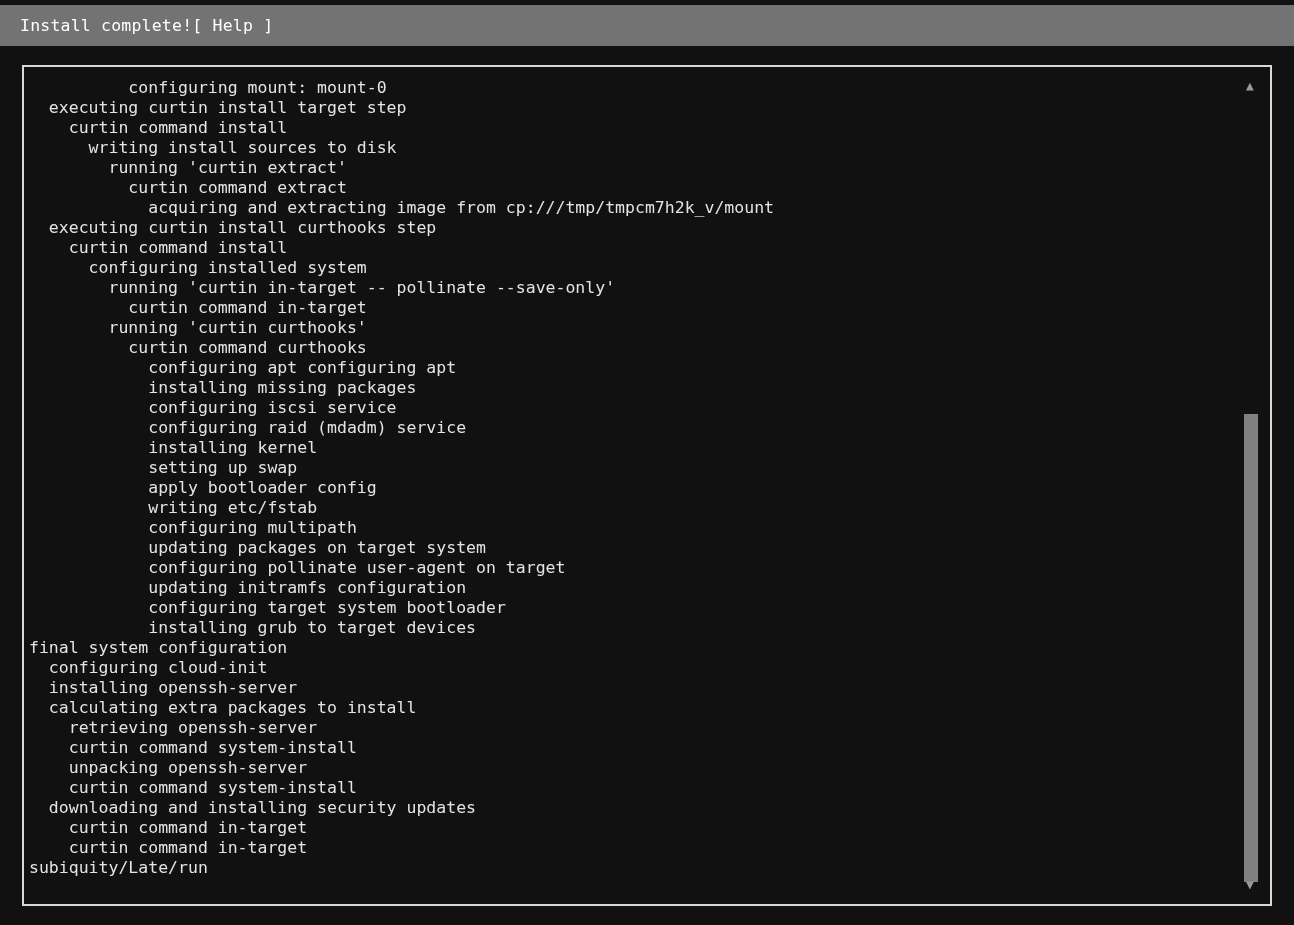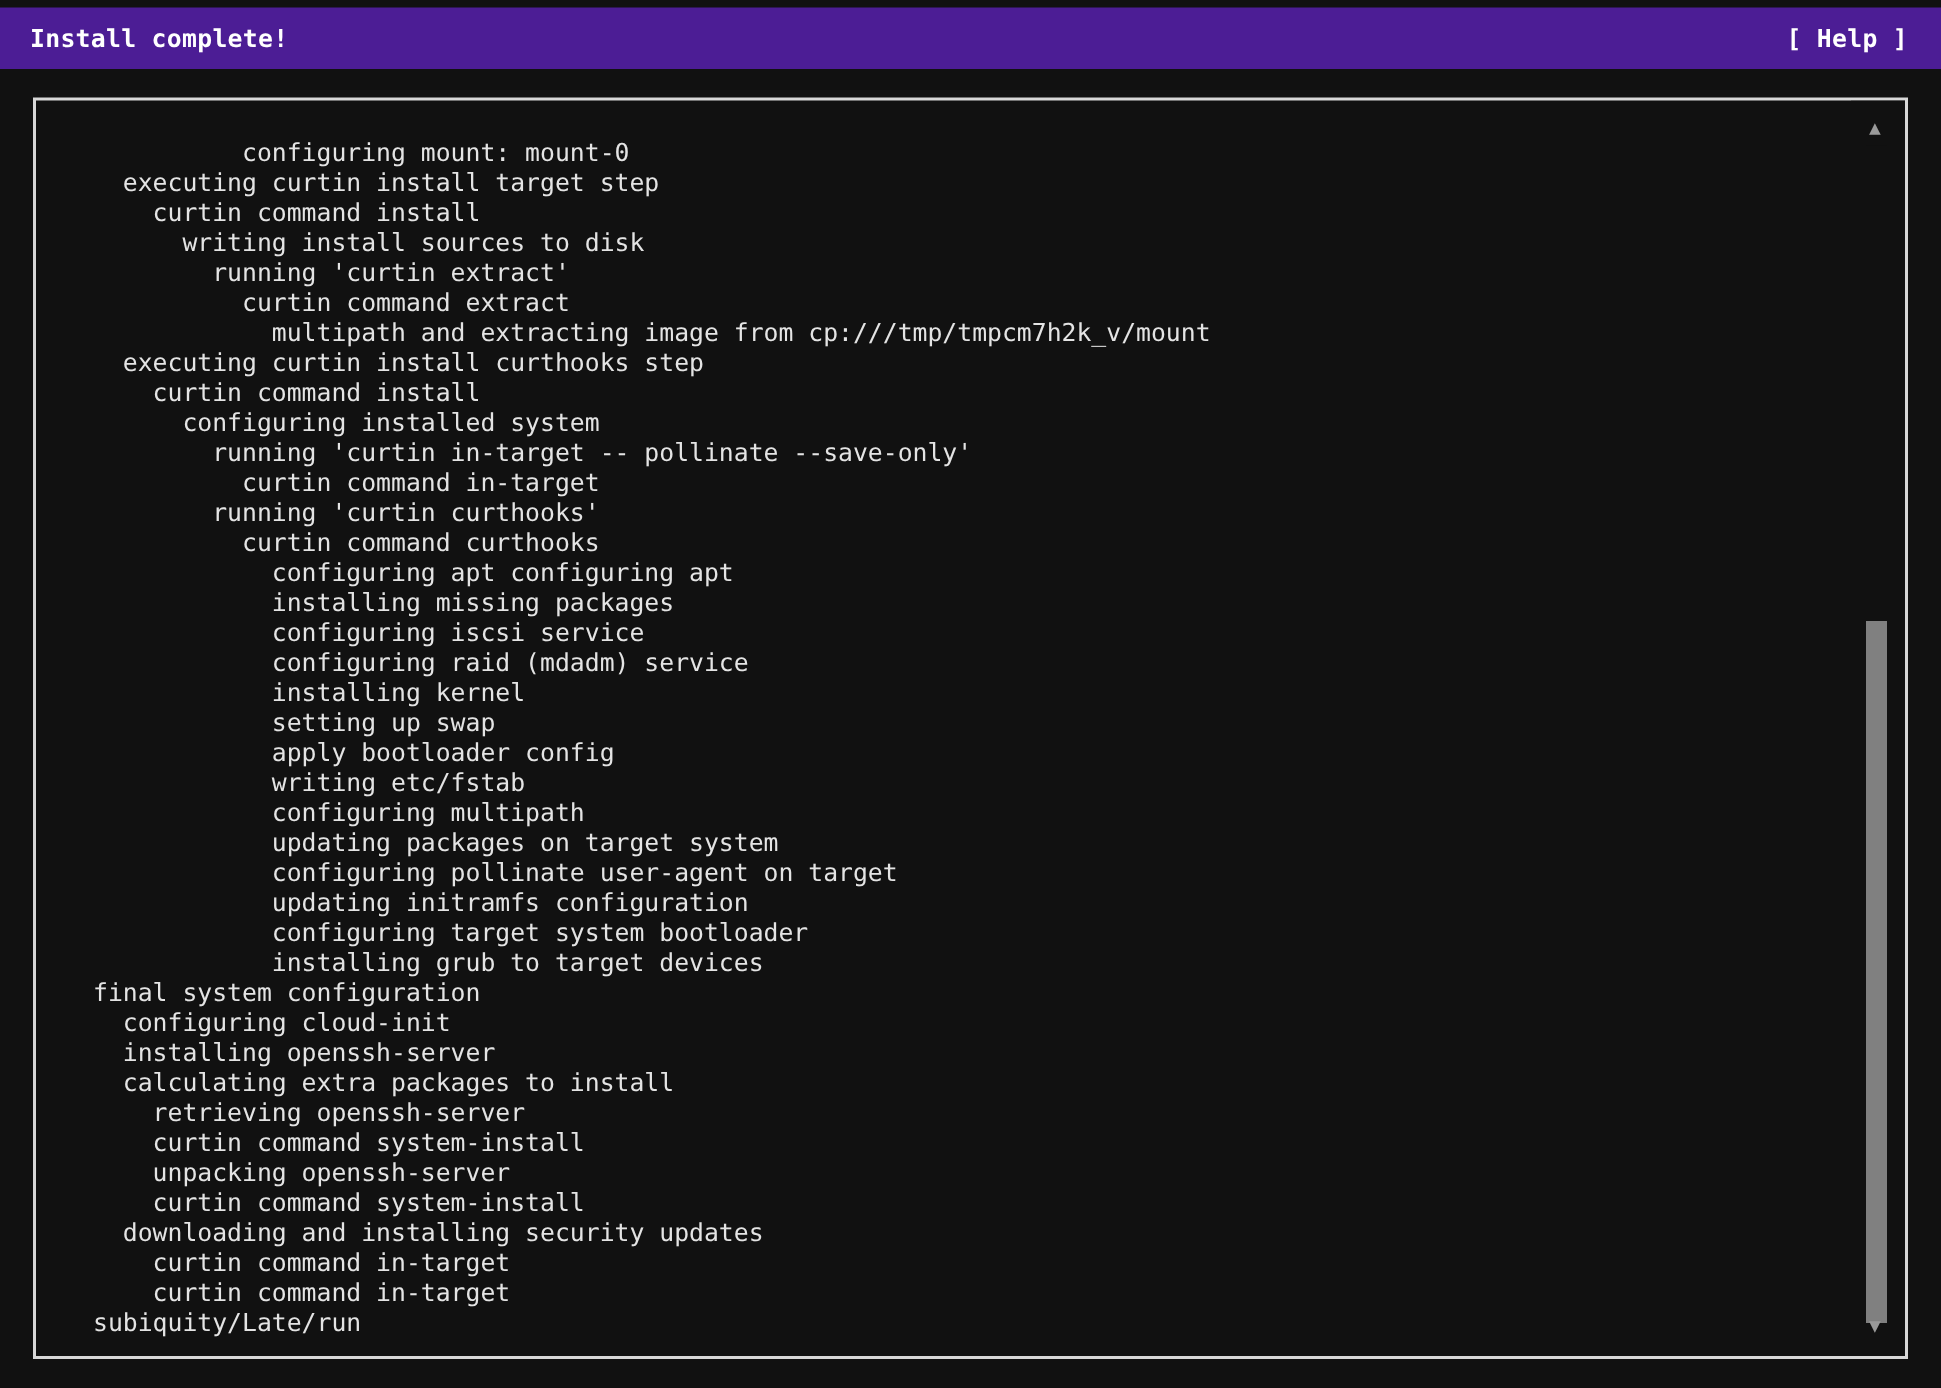--- a/index.html
+++ b/index.html
@@ -14,27 +14,26 @@
     font-family: "DejaVu Sans Mono", "Liberation Mono", monospace;
   }
 
   
   .header-bar {
     position: absolute;
     left: 0;
     top: 5px;
     width: 1294px;
     height: 41px;
-    background: #4c1d95;
+    background: #737373;
     display: flex;
     align-items: center;
-    justify-content: space-between;
+    justify-content: flex-start;
     box-sizing: border-box;
     padding: 0 22px 0 20px;
-    font-weight: bold;
   }
   .header-title {
     color: #ffffff;
     font-size: 16.5px;
     letter-spacing: 0.2px;
     white-space: pre;
   }
   .header-help {
     color: #ffffff;
     font-size: 16.5px;
@@ -61,23 +60,22 @@
     left: 0;
     top: 0;
     width: 1212px;
     height: 100%;
     overflow: hidden;
   }
 
   .log-lines {
     position: absolute;
     left: 5px;
-    top: 25px;
+    top: 11px;
     width: 1200px;
-    margin-left: 33px;
   }
 
   .log-line {
     color: #e4e4e4;
     font-size: 16.5px;
     line-height: 20px;
     height: 20px;
     white-space: pre;
     letter-spacing: 0px;
   }
@@ -132,21 +130,21 @@
 <div class="log-frame">
 
   <div class="log-viewport">
     <div class="log-lines" id="log-lines">
         <div class="log-line">          configuring mount: mount-0</div>
         <div class="log-line">  executing curtin install target step</div>
         <div class="log-line">    curtin command install</div>
         <div class="log-line">      writing install sources to disk</div>
         <div class="log-line">        running 'curtin extract'</div>
         <div class="log-line">          curtin command extract</div>
-        <div class="log-line">            multipath and extracting image from cp:///tmp/tmpcm7h2k_v/mount</div>
+        <div class="log-line">            acquiring and extracting image from cp:///tmp/tmpcm7h2k_v/mount</div>
         <div class="log-line">  executing curtin install curthooks step</div>
         <div class="log-line">    curtin command install</div>
         <div class="log-line">      configuring installed system</div>
         <div class="log-line">        running 'curtin in-target -- pollinate --save-only'</div>
         <div class="log-line">          curtin command in-target</div>
         <div class="log-line">        running 'curtin curthooks'</div>
         <div class="log-line">          curtin command curthooks</div>
         <div class="log-line">            configuring apt configuring apt</div>
         <div class="log-line">            installing missing packages</div>
         <div class="log-line">            configuring iscsi service</div>

